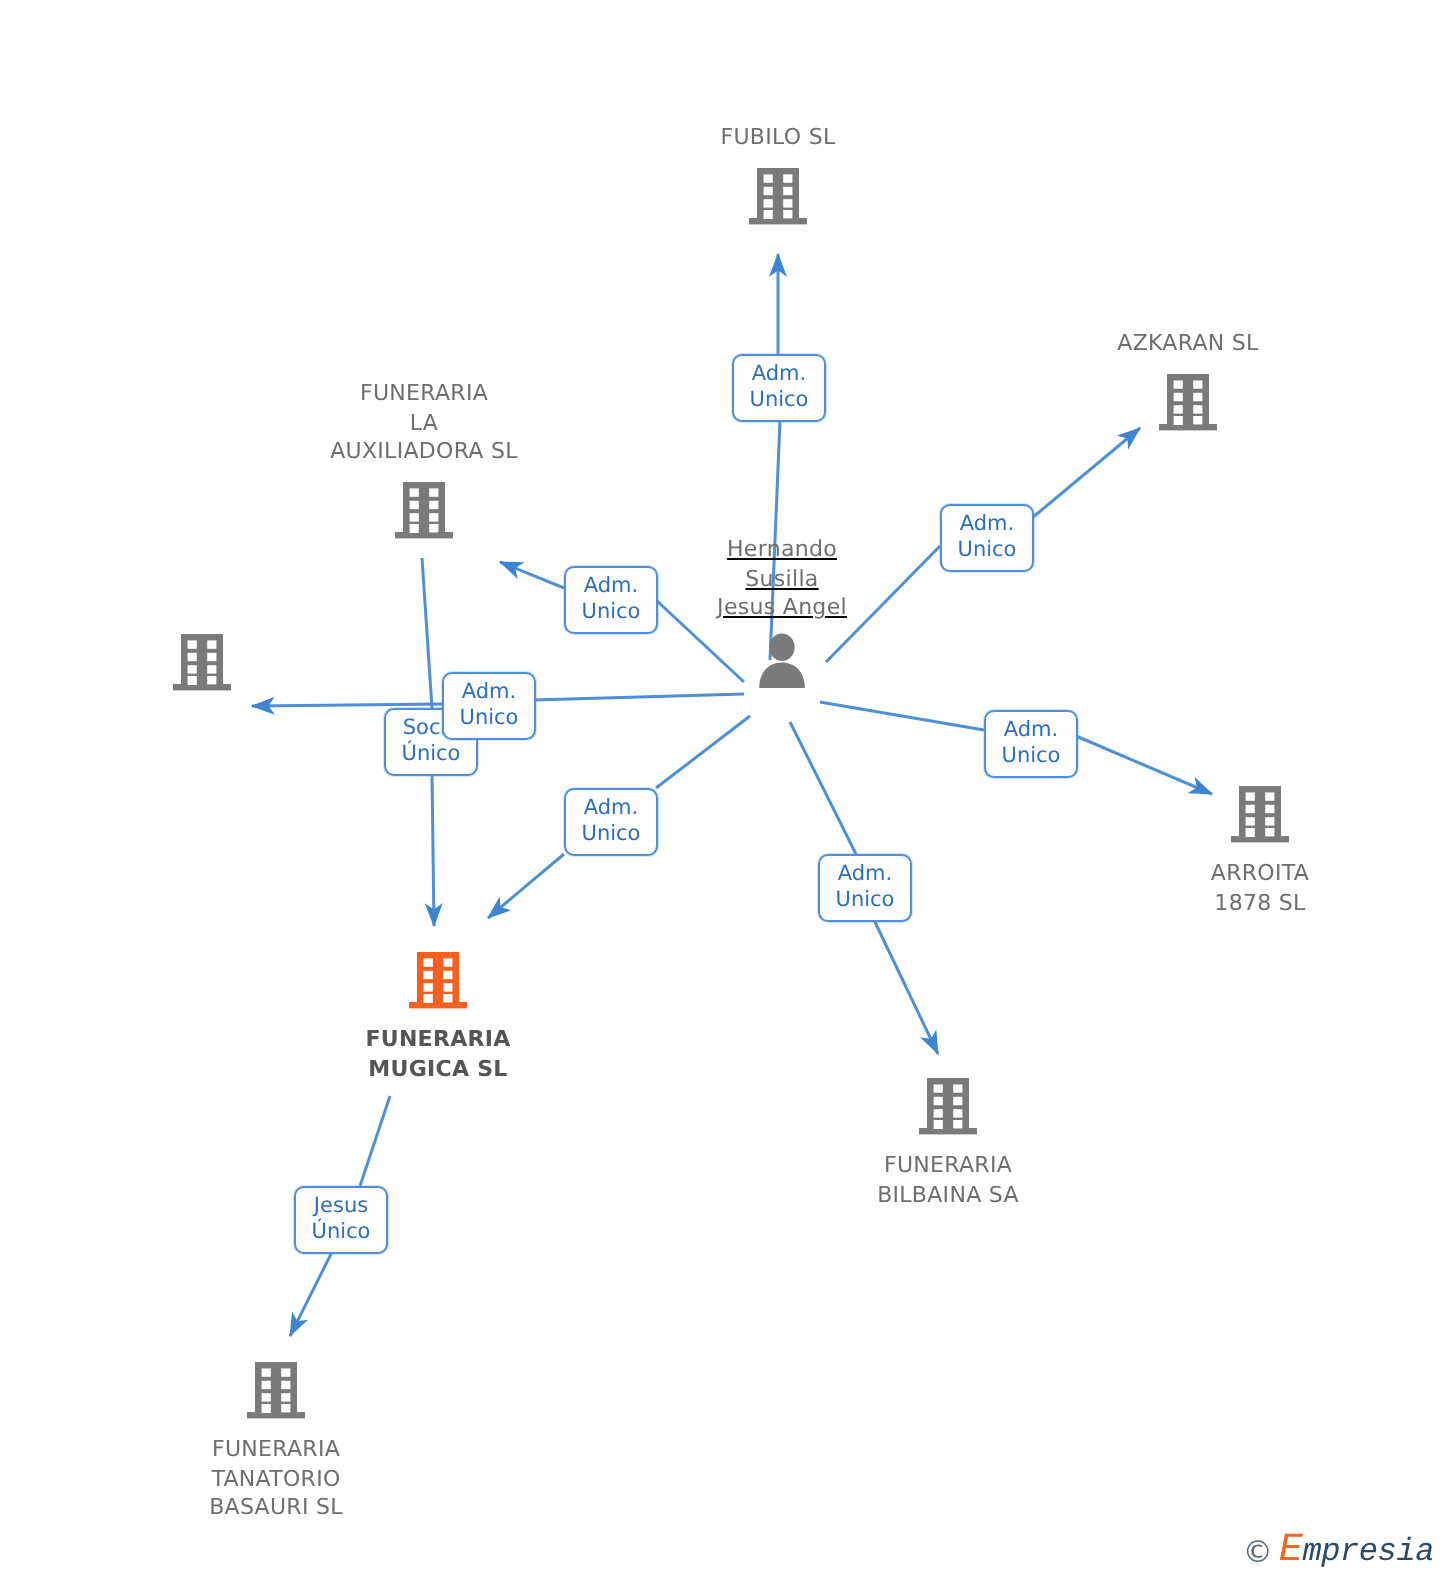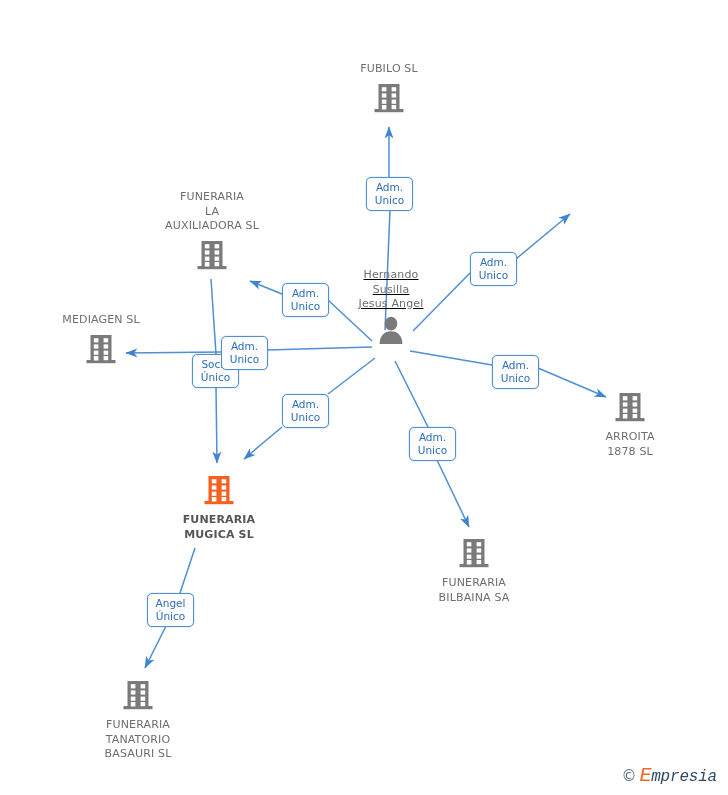--- a/index.html
+++ b/index.html
@@ -148,20 +148,37 @@
         <rect x="9.8" y="13.4" width="4.6" height="4.2" fill="#fff"></rect>
         <rect x="19.6" y="13.4" width="4.6" height="4.2" fill="#fff"></rect>
         <rect x="9.8" y="19.6" width="4.6" height="4.2" fill="#fff"></rect>
         <rect x="19.6" y="19.6" width="4.6" height="4.2" fill="#fff"></rect>
         <rect x="9.8" y="25" width="4.6" height="4.5" fill="#fff"></rect>
         <rect x="19.6" y="25" width="4.6" height="4.2" fill="#fff"></rect>
       </svg>
     </span>
   </div>
 
+  <div class="node above" style="left:594px; top:165px;">
+    <span class="caption">AZKARAN SL</span>
+    <span class="glyph">
+      <svg width="34" height="34" viewBox="0 0 34 34">
+        <rect x="6.5" y="4" width="21" height="25.5" fill="#7a7a7a"></rect>
+        <rect x="2.5" y="29" width="29" height="3.2" fill="#7a7a7a"></rect>
+        <rect x="9.8" y="7.2" width="4.6" height="4.2" fill="#fff"></rect>
+        <rect x="19.6" y="7.2" width="4.6" height="4.2" fill="#fff"></rect>
+        <rect x="9.8" y="13.4" width="4.6" height="4.2" fill="#fff"></rect>
+        <rect x="19.6" y="13.4" width="4.6" height="4.2" fill="#fff"></rect>
+        <rect x="9.8" y="19.6" width="4.6" height="4.2" fill="#fff"></rect>
+        <rect x="19.6" y="19.6" width="4.6" height="4.2" fill="#fff"></rect>
+        <rect x="9.8" y="25" width="4.6" height="4.5" fill="#fff"></rect>
+        <rect x="19.6" y="25" width="4.6" height="4.2" fill="#fff"></rect>
+      </svg>
+    </span>
+  </div>
 
   <div class="node above" style="left:212px; top:190px;">
     <span class="caption">FUNERARIA
 LA
 AUXILIADORA SL</span>
     <span class="glyph">
       <svg width="34" height="34" viewBox="0 0 34 34">
         <rect x="6.5" y="4" width="21" height="25.5" fill="#7a7a7a"></rect>
         <rect x="2.5" y="29" width="29" height="3.2" fill="#7a7a7a"></rect>
         <rect x="9.8" y="7.2" width="4.6" height="4.2" fill="#fff"></rect>
@@ -170,21 +187,20 @@
         <rect x="19.6" y="13.4" width="4.6" height="4.2" fill="#fff"></rect>
         <rect x="9.8" y="19.6" width="4.6" height="4.2" fill="#fff"></rect>
         <rect x="19.6" y="19.6" width="4.6" height="4.2" fill="#fff"></rect>
         <rect x="9.8" y="25" width="4.6" height="4.5" fill="#fff"></rect>
         <rect x="19.6" y="25" width="4.6" height="4.2" fill="#fff"></rect>
       </svg>
     </span>
   </div>
 
   <div class="node above" style="left:101px; top:313px;">
-    <span class="caption">MEDIAGEN SL</span>
     <span class="glyph">
       <svg width="34" height="34" viewBox="0 0 34 34">
         <rect x="6.5" y="4" width="21" height="25.5" fill="#7a7a7a"></rect>
         <rect x="2.5" y="29" width="29" height="3.2" fill="#7a7a7a"></rect>
         <rect x="9.8" y="7.2" width="4.6" height="4.2" fill="#fff"></rect>
         <rect x="19.6" y="7.2" width="4.6" height="4.2" fill="#fff"></rect>
         <rect x="9.8" y="13.4" width="4.6" height="4.2" fill="#fff"></rect>
         <rect x="19.6" y="13.4" width="4.6" height="4.2" fill="#fff"></rect>
         <rect x="9.8" y="19.6" width="4.6" height="4.2" fill="#fff"></rect>
         <rect x="19.6" y="19.6" width="4.6" height="4.2" fill="#fff"></rect>
@@ -292,21 +308,21 @@
   <div class="edge-label raise" style="left:221px; top:336px; width:47px; height:34px;">Adm.
 Unico</div>
   <div class="edge-label" style="left:192px; top:354px; width:47px; height:34px;">Socio
 Único</div>
   <div class="edge-label" style="left:492px; top:355px; width:47px; height:34px;">Adm.
 Unico</div>
   <div class="edge-label" style="left:282px; top:394px; width:47px; height:34px;">Adm.
 Unico</div>
   <div class="edge-label" style="left:409px; top:427px; width:47px; height:34px;">Adm.
 Unico</div>
-  <div class="edge-label" style="left:147px; top:593px; width:47px; height:34px;">Angel
+  <div class="edge-label" style="left:147px; top:593px; width:47px; height:34px;">Jesus
 Único</div>
 
   <div id="watermark">
     <span class="cmark">©</span>
     <span class="brand"><span class="b-e">E</span><span>mpresia</span></span>
   </div>
 
 </div>
 
 </body></html>

